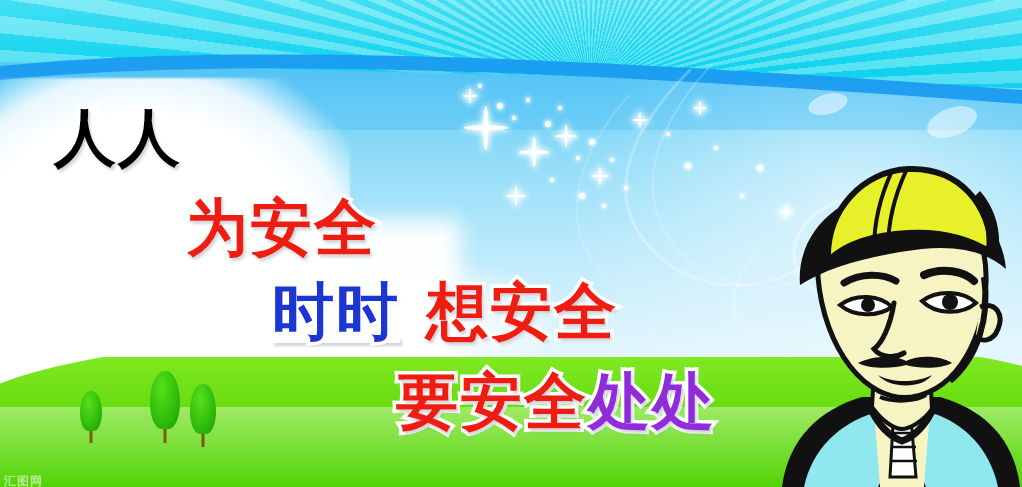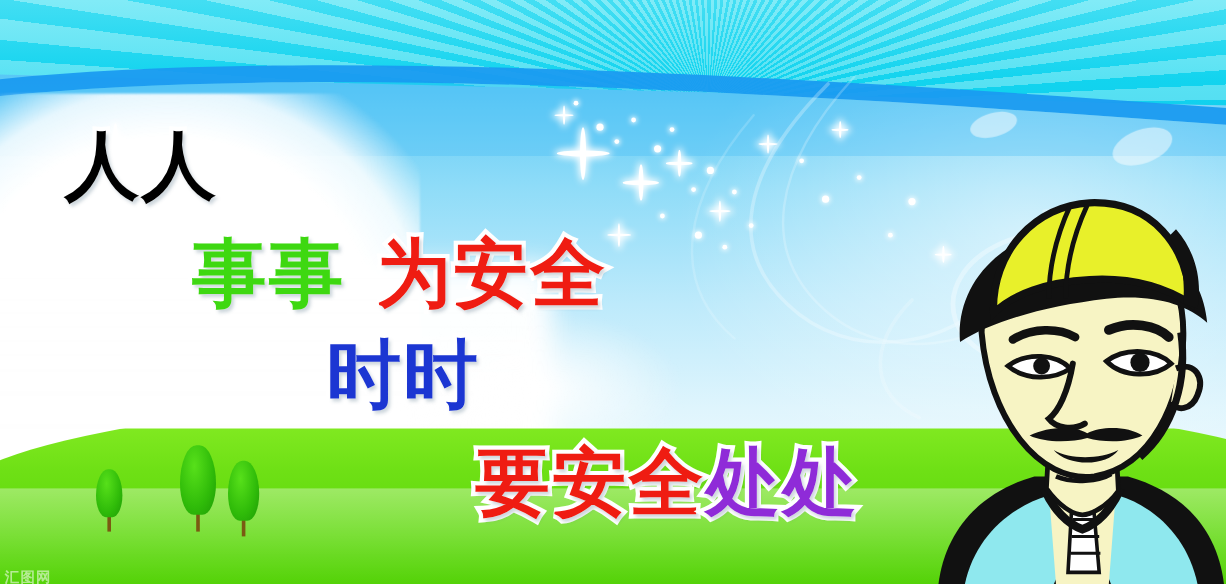--- a/index.html
+++ b/index.html
@@ -125,21 +125,21 @@
     -webkit-text-stroke:7px #ffffff;
     paint-order:stroke fill;
     text-shadow:
       0 0 0 #fff,
       2px 3px 3px rgba(90,120,140,.30);
   }
   .seg.gap{margin-left:26px;}
   .c-gold{color:#000000;}
   .c-red{color:#ef1c12;}
   .c-green{color:#3ed811;}
-  .c-blue{color:#1c36d2;}
+  .c-blue{color:#1c36d2;text-decoration:underline;}
   .c-purple{color:#8f2bd8;}
 
   #line1{left:54px;top:96px;font-size:62px;}
   #line2{left:160px;top:186px;font-size:62px;}
   #line3{left:272px;top:270px;font-size:62px;}
   #line4{left:370px;top:360px;font-size:62px;}
 
   
   .worker{
     position:absolute;right:-4px;bottom:0;width:252px;height:330px;
@@ -298,25 +298,25 @@
       <path d="M104,218 C118,226 142,226 158,218 C148,232 116,232 104,218 Z" fill="#111111"></path>
       <path d="M106,240 C120,246 142,244 152,238" fill="none" stroke="#111111" stroke-width="4"></path>
     </svg>
   </div>
 
   <div class="slogan">
     <div class="line" id="line1">
       <span class="seg c-gold">人人</span>
     </div>
     <div class="line" id="line2">
-      <span class="seg c-green">事事</span>
       <span class="seg gap c-red">为安全</span>
     </div>
     <div class="line" id="line3">
       <span class="seg c-blue">时时</span>
+      <span class="seg gap c-red">想安全</span>
     </div>
     <div class="line" id="line4">
       <span class="seg gap c-red">要安全</span>
       <span class="seg c-purple">处处</span>
     </div>
   </div>
 
   <div class="watermark">汇图网</div>
 
 </div>

